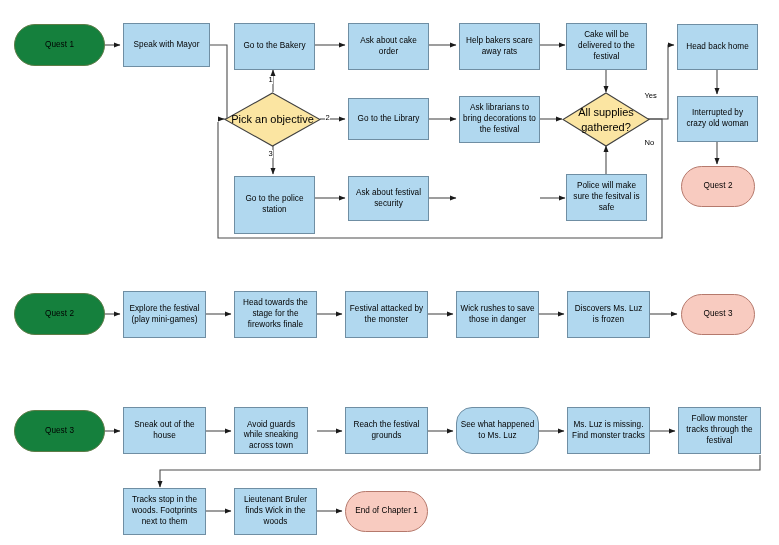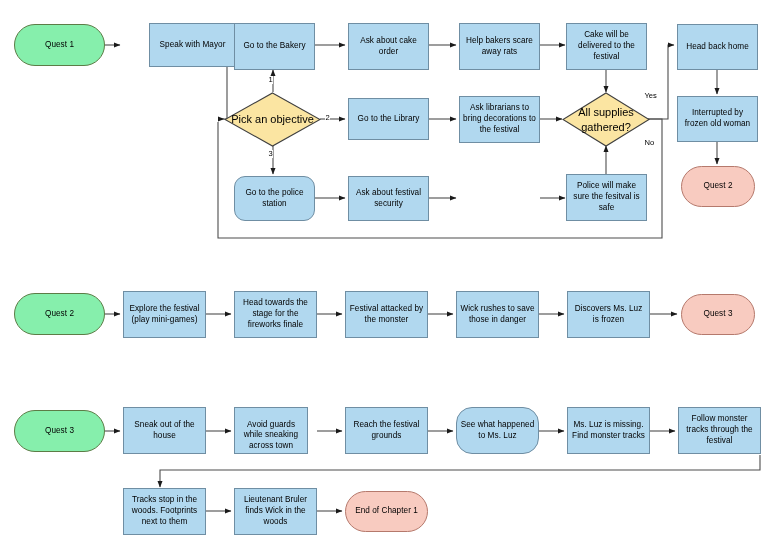--- a/index.html
+++ b/index.html
@@ -36,21 +36,21 @@
     color: #000000;
     border: 1px solid #3f3f3f;
     padding: 1px 3px;
     letter-spacing: 0.05px;
   }
   .node.process {
     background: #b1d8ef;
     border-color: #6f8ea3;
   }
   .node.terminator-start {
-    background: #86efac;
+    background: #15803d;
     border-color: #5c7c46;
     border-radius: 22px;
   }
   .node.terminator-end {
     background: #f8cbc0;
     border-color: #b5796c;
     border-radius: 22px;
   }
   .diamond {
     position: absolute;
@@ -147,21 +147,21 @@
 
       <path d="M206,511 L231,511"></path>
       <path d="M317,511 L342,511"></path>
     </g>
   </svg>
 
   <div class="node terminator-start" style="left:14px; top:24px; width:91px; height:42px;">
     <span>Quest 1</span>
   </div>
 
-  <div class="node process" style="left:123px; top:23px; width:87px; height:44px;margin-left:26px;">
+  <div class="node process" style="left:123px; top:23px; width:87px; height:44px;">
     <span>Speak with Mayor</span>
   </div>
 
   <div class="diamond" style="left:224px; top:92px; width:97px; height:55px;">
     <svg width="97" height="55" viewBox="0 0 97 55" xmlns="http://www.w3.org/2000/svg">
       <polygon points="48.5,1 96,27.5 48.5,54 1,27.5" fill="#fbe5a2" stroke="#3f3f3f" stroke-width="1.1"></polygon>
     </svg>
     <span class="dlabel">Pick an objective</span>
   </div>
 
@@ -182,21 +182,21 @@
     <span>Cake will be delivered to the festival</span>
   </div>
 
   <div class="node process" style="left:348px; top:98px; width:81px; height:42px;">
     <span>Go to the Library</span>
   </div>
   <div class="node process" style="left:459px; top:96px; width:81px; height:47px;">
     <span>Ask librarians to bring decorations to the festival</span>
   </div>
 
-  <div class="node process" style="left:234px; top:176px; width:81px; height:45px;border-radius:11px;">
+  <div class="node process" style="left:234px; top:176px; width:81px; height:58px;">
     <span>Go to the police station</span>
   </div>
   <div class="node process" style="left:348px; top:176px; width:81px; height:45px;">
     <span>Ask about festival security</span>
   </div>
   <div class="node process" style="left:566px; top:174px; width:81px; height:47px;">
     <span>Police will make sure the fesitval is safe</span>
   </div>
 
   <div class="diamond" style="left:562px; top:92px; width:88px; height:55px;">
@@ -206,21 +206,21 @@
     <span class="dlabel">All supplies gathered?</span>
   </div>
 
   <div class="edge-label" style="left:644px; top:92px;">Yes</div>
   <div class="edge-label" style="left:644px; top:139px;">No</div>
 
   <div class="node process" style="left:677px; top:24px; width:81px; height:46px;">
     <span>Head back home</span>
   </div>
   <div class="node process" style="left:677px; top:96px; width:81px; height:46px;">
-    <span>Interrupted by frozen old woman</span>
+    <span>Interrupted by crazy old woman</span>
   </div>
   <div class="node terminator-end" style="left:681px; top:166px; width:74px; height:41px;">
     <span>Quest 2</span>
   </div>
 
   <div class="node terminator-start" style="left:14px; top:293px; width:91px; height:42px;">
     <span>Quest 2</span>
   </div>
   <div class="node process" style="left:123px; top:291px; width:83px; height:47px;">
     <span>Explore the festival (play mini-games)</span>

